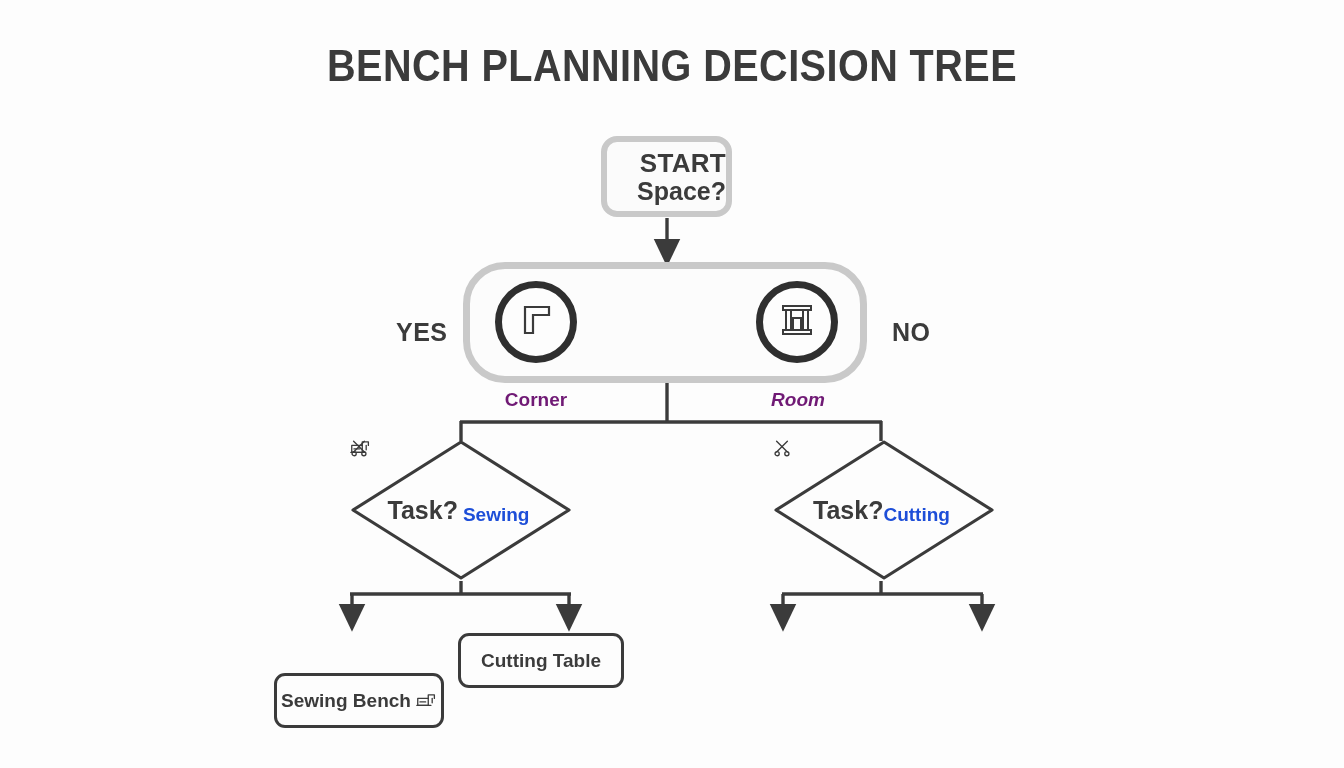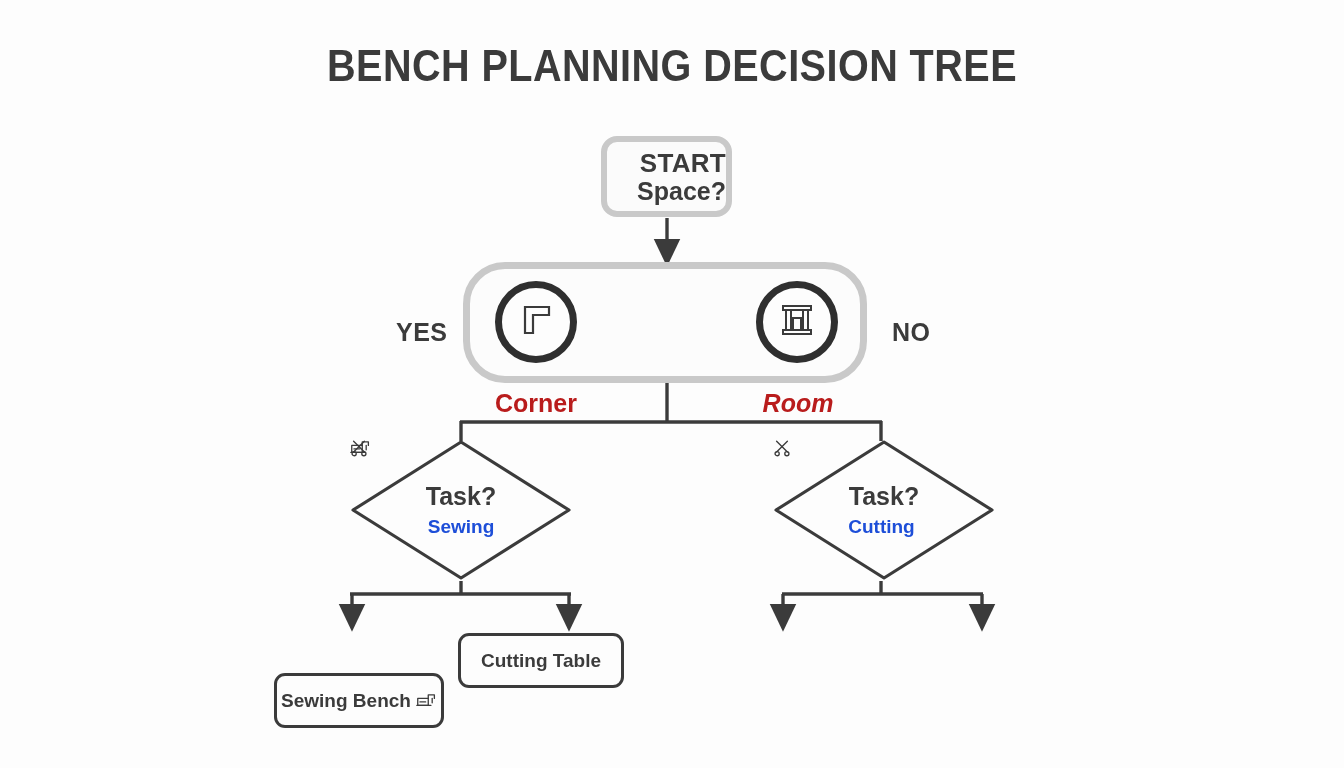--- a/index.html
+++ b/index.html
@@ -107,23 +107,23 @@
     font-weight: bold;
     color: #3b3b3b;
     letter-spacing: 0.5px;
   }
   .side-label.yes { left: 396px; top: 318px; }
   .side-label.no  { left: 892px; top: 318px; }
 
   .under-label {
     position: absolute;
     font-family: "Liberation Sans Narrow", "Liberation Sans", sans-serif;
-    font-size: 25px;
-    font-weight: bold;
-    color: #b91c1c;
+    font-size: 19px;
+    font-weight: bold;
+    color: #701a75;
     width: 160px;
     text-align: center;
   }
   .under-label.corner { left: 456px; top: 389px; }
   .under-label.room   { left: 718px; top: 389px; font-style: italic; }
 
   
   .diamond-wrap {
     position: absolute;
     width: 222px;
@@ -132,21 +132,20 @@
   .diamond-wrap.left  { left: 350px; top: 439px; }
   .diamond-wrap.right { left: 773px; top: 439px; }
   .diamond-wrap svg { position: absolute; left: 0; top: 0; }
   .diamond-text {
     position: absolute;
     left: 0;
     top: 0;
     width: 222px;
     height: 142px;
     display: flex;
-    flex-direction: column;
     align-items: center;
     justify-content: center;
     pointer-events: none;
   }
   .diamond-text .t1 {
     font-family: "Liberation Sans Narrow", "Liberation Sans", sans-serif;
     font-size: 25px;
     font-weight: bold;
     color: #3b3b3b;
     line-height: 1;

